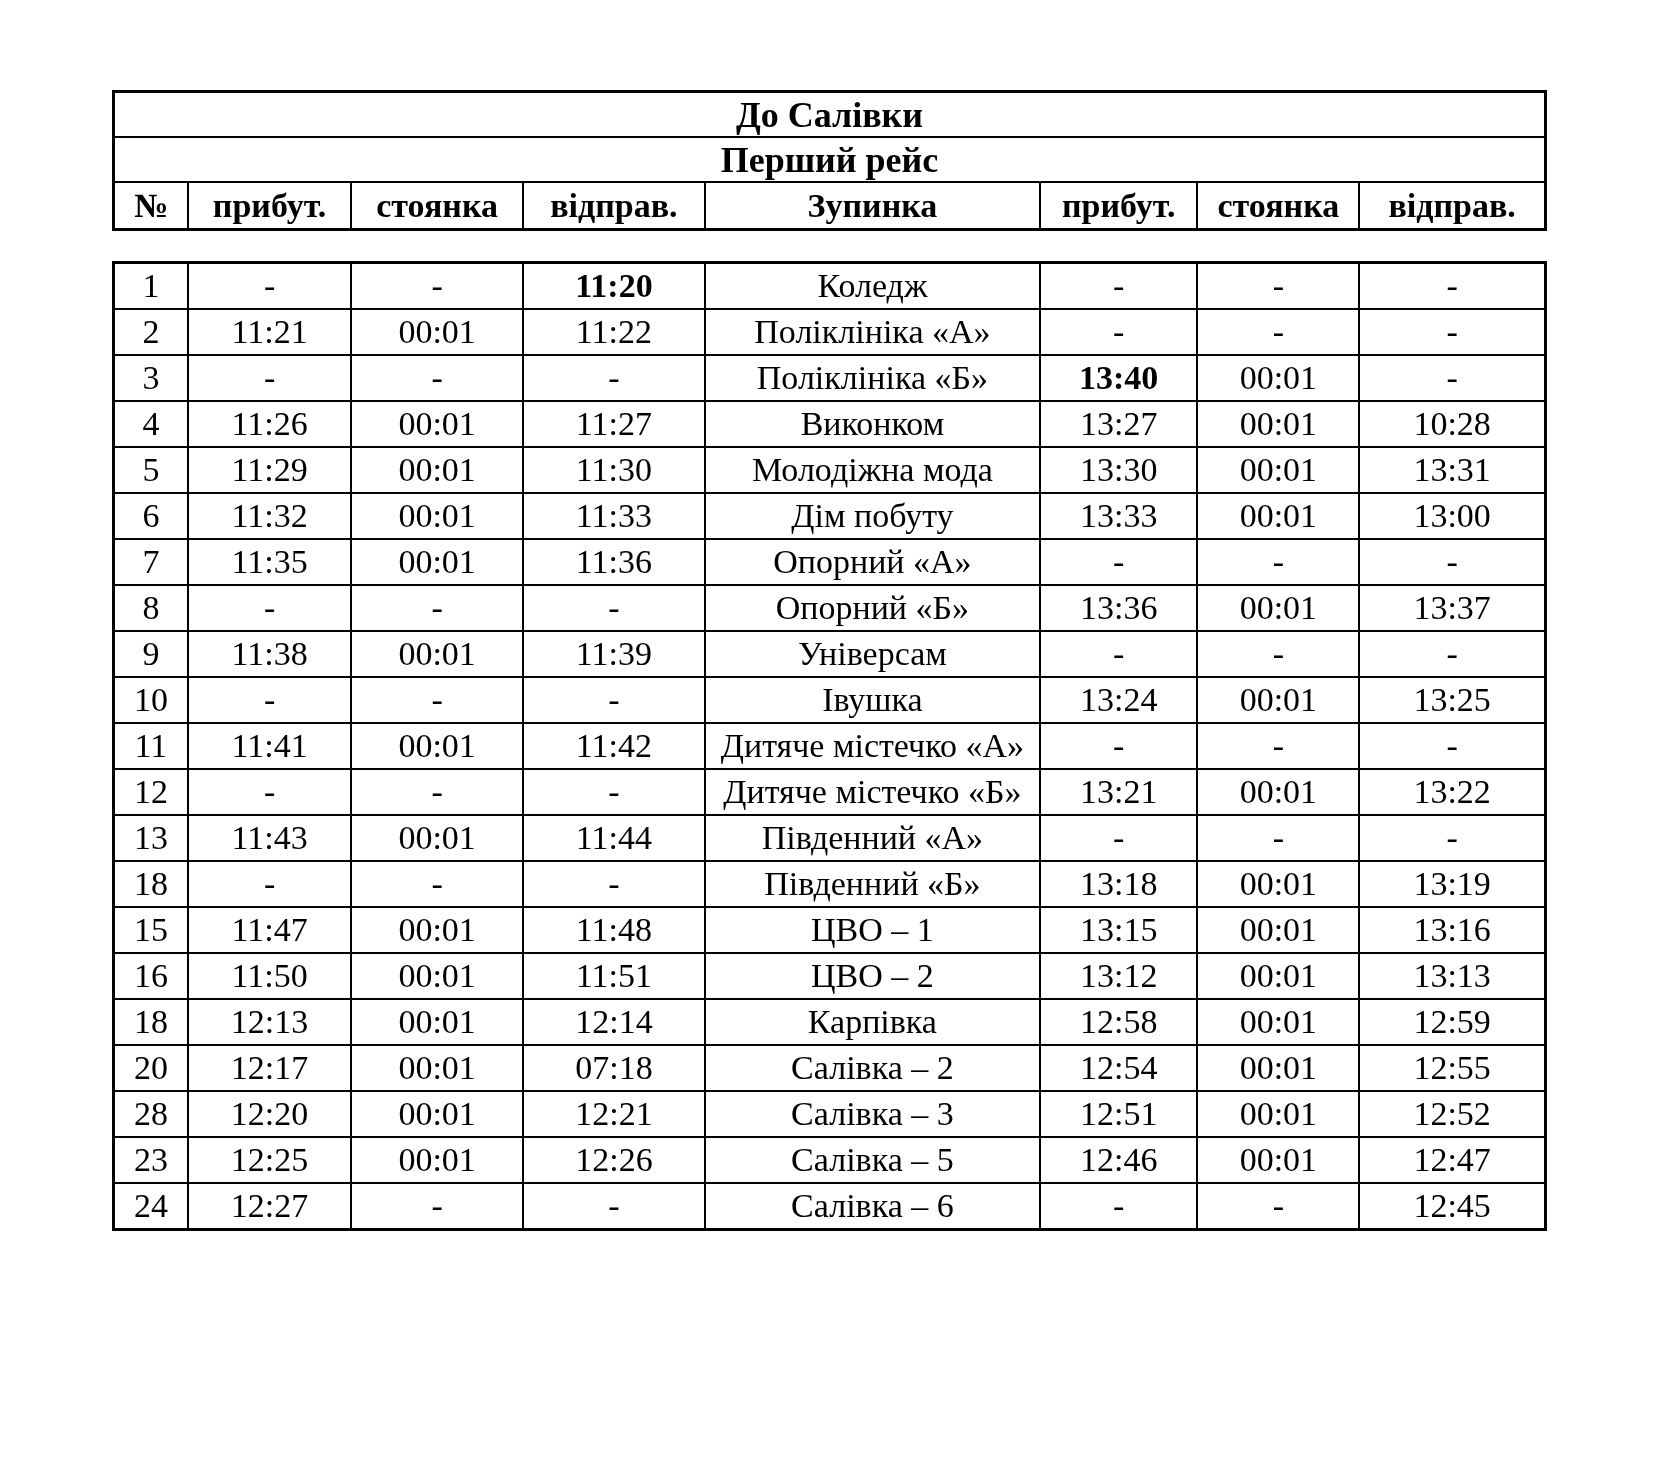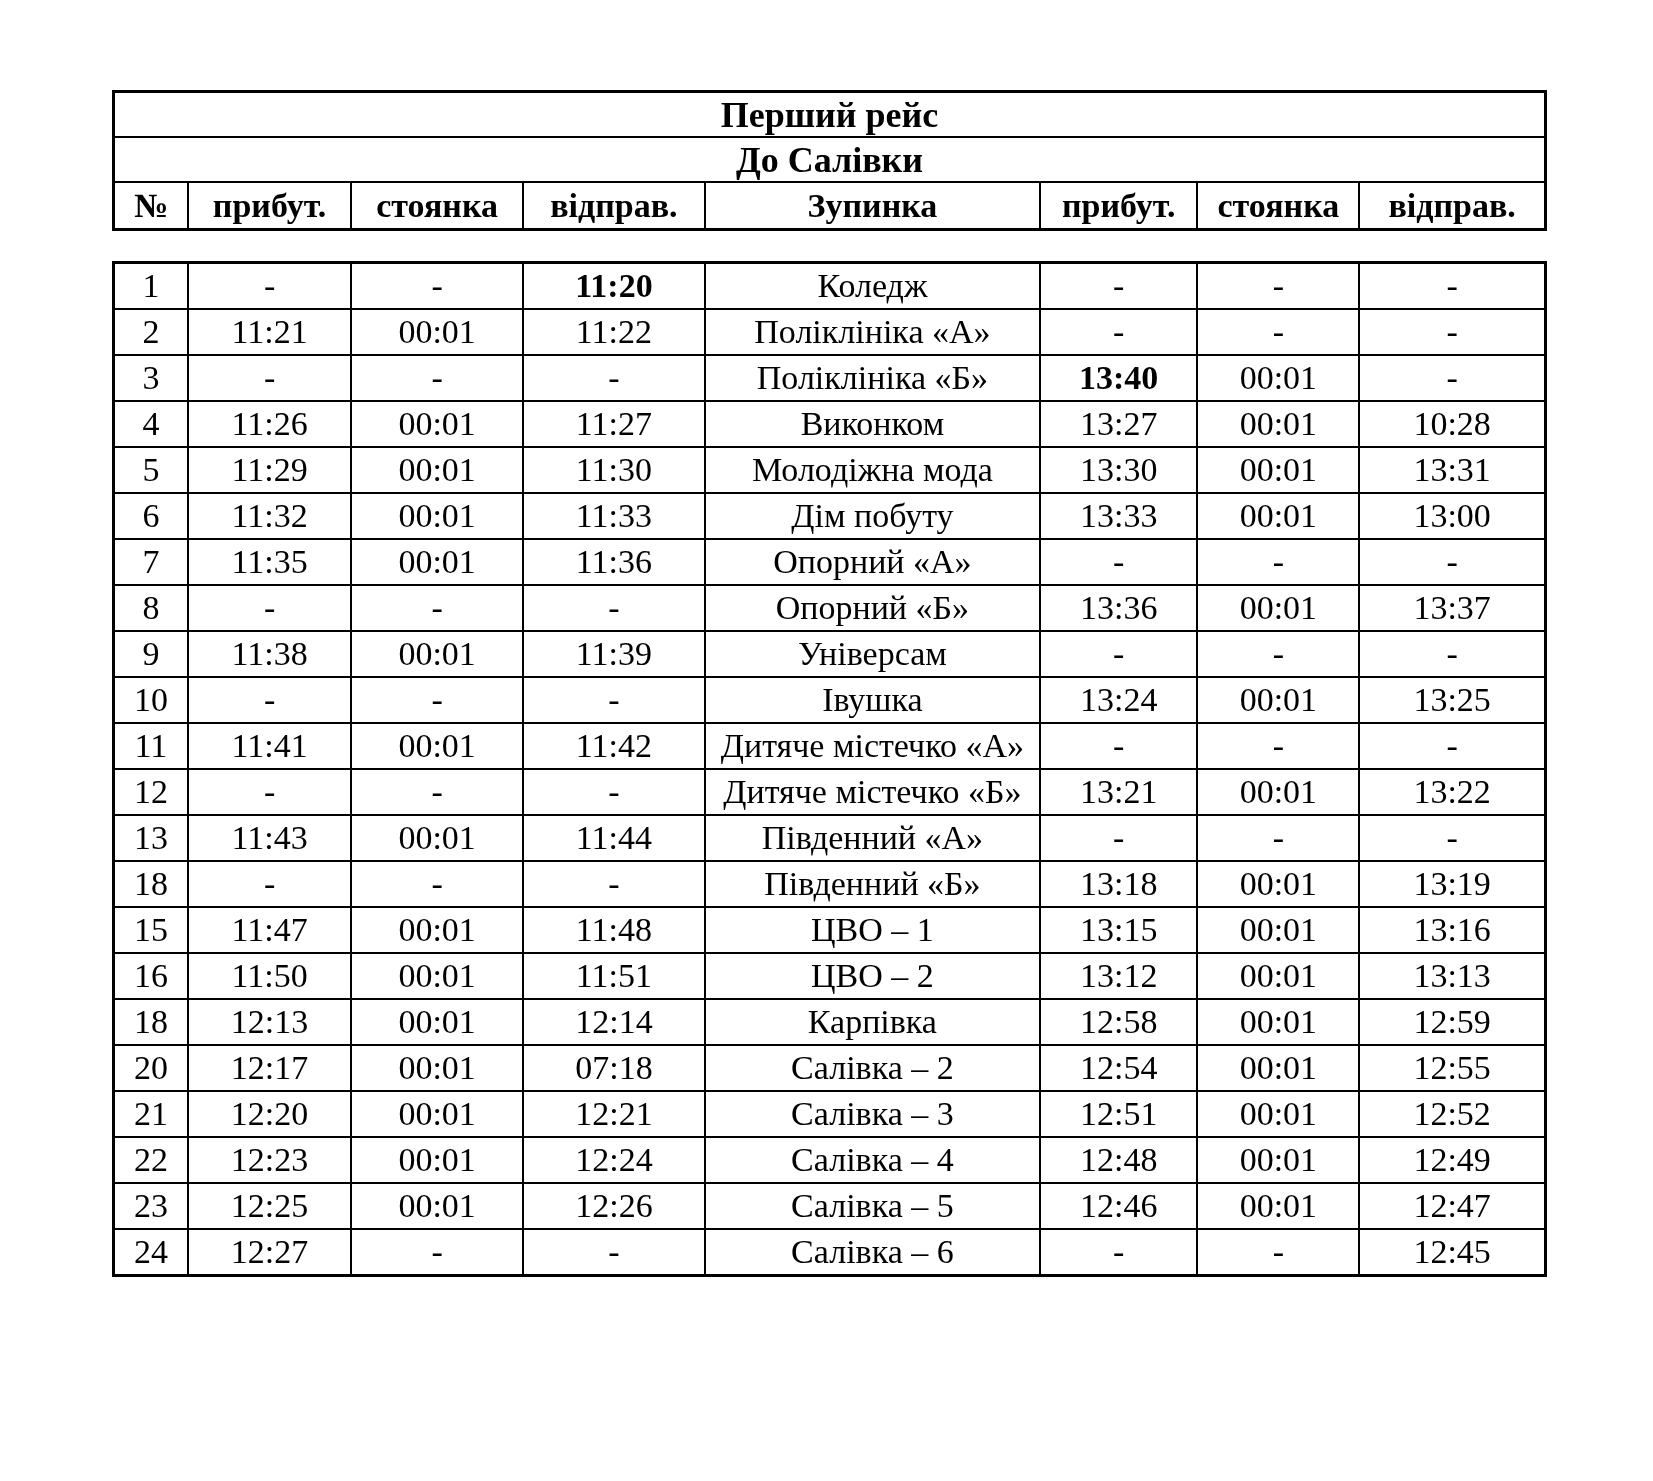--- a/index.html
+++ b/index.html
@@ -69,24 +69,24 @@
         <col style="width:11.4%">
         <col style="width:12.0%">
         <col style="width:12.7%">
         <col style="width:23.4%">
         <col style="width:11.0%">
         <col style="width:11.3%">
         <col style="width:13.0%">
       </colgroup>
       <tbody>
         <tr>
-          <td class="title-cell" colspan="8">Перший рейс</td>
+          <td class="title-cell" colspan="8">До Салівки</td>
         </tr>
         <tr>
-          <td class="title-cell" colspan="8">До Салівки</td>
+          <td class="title-cell" colspan="8">Перший рейс</td>
         </tr>
         <tr class="cols">
           <td>№</td>
           <td>прибут.</td>
           <td>стоянка</td>
           <td>відправ.</td>
           <td>Зупинка</td>
           <td>прибут.</td>
           <td>стоянка</td>
           <td>відправ.</td>
@@ -280,40 +280,30 @@
             <td>20</td>
             <td>12:17</td>
             <td>00:01</td>
             <td>07:18</td>
             <td>Салівка – 2</td>
             <td>12:54</td>
             <td>00:01</td>
             <td>12:55</td>
           </tr>
           <tr>
-            <td>21</td>
+            <td>28</td>
             <td>12:20</td>
             <td>00:01</td>
             <td>12:21</td>
             <td>Салівка – 3</td>
             <td>12:51</td>
             <td>00:01</td>
             <td>12:52</td>
           </tr>
           <tr>
-            <td>22</td>
-            <td>12:23</td>
-            <td>00:01</td>
-            <td>12:24</td>
-            <td>Салівка – 4</td>
-            <td>12:48</td>
-            <td>00:01</td>
-            <td>12:49</td>
-          </tr>
-          <tr>
             <td>23</td>
             <td>12:25</td>
             <td>00:01</td>
             <td>12:26</td>
             <td>Салівка – 5</td>
             <td>12:46</td>
             <td>00:01</td>
             <td>12:47</td>
           </tr>
           <tr>

